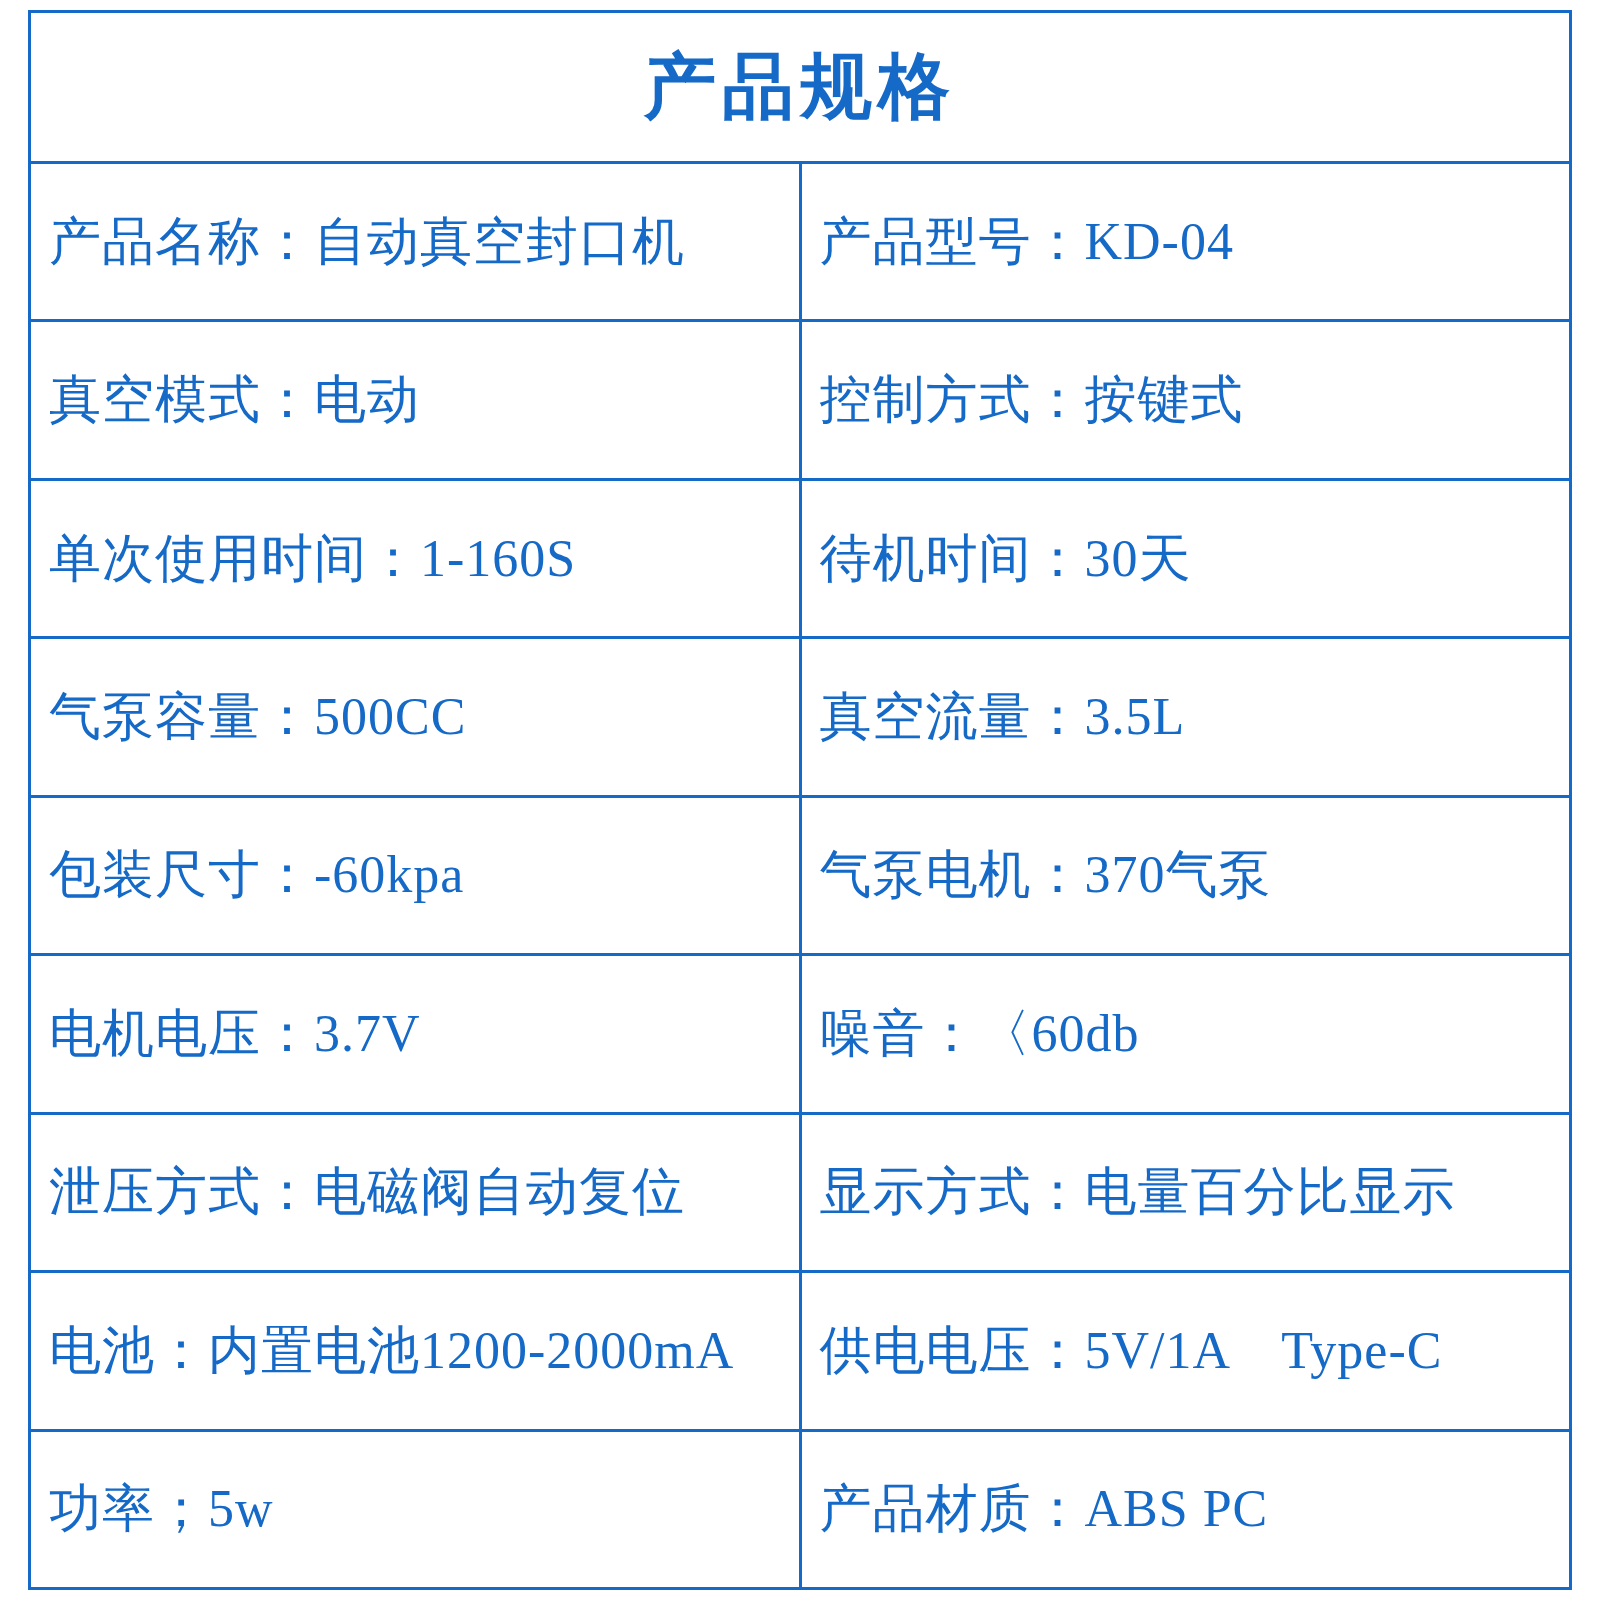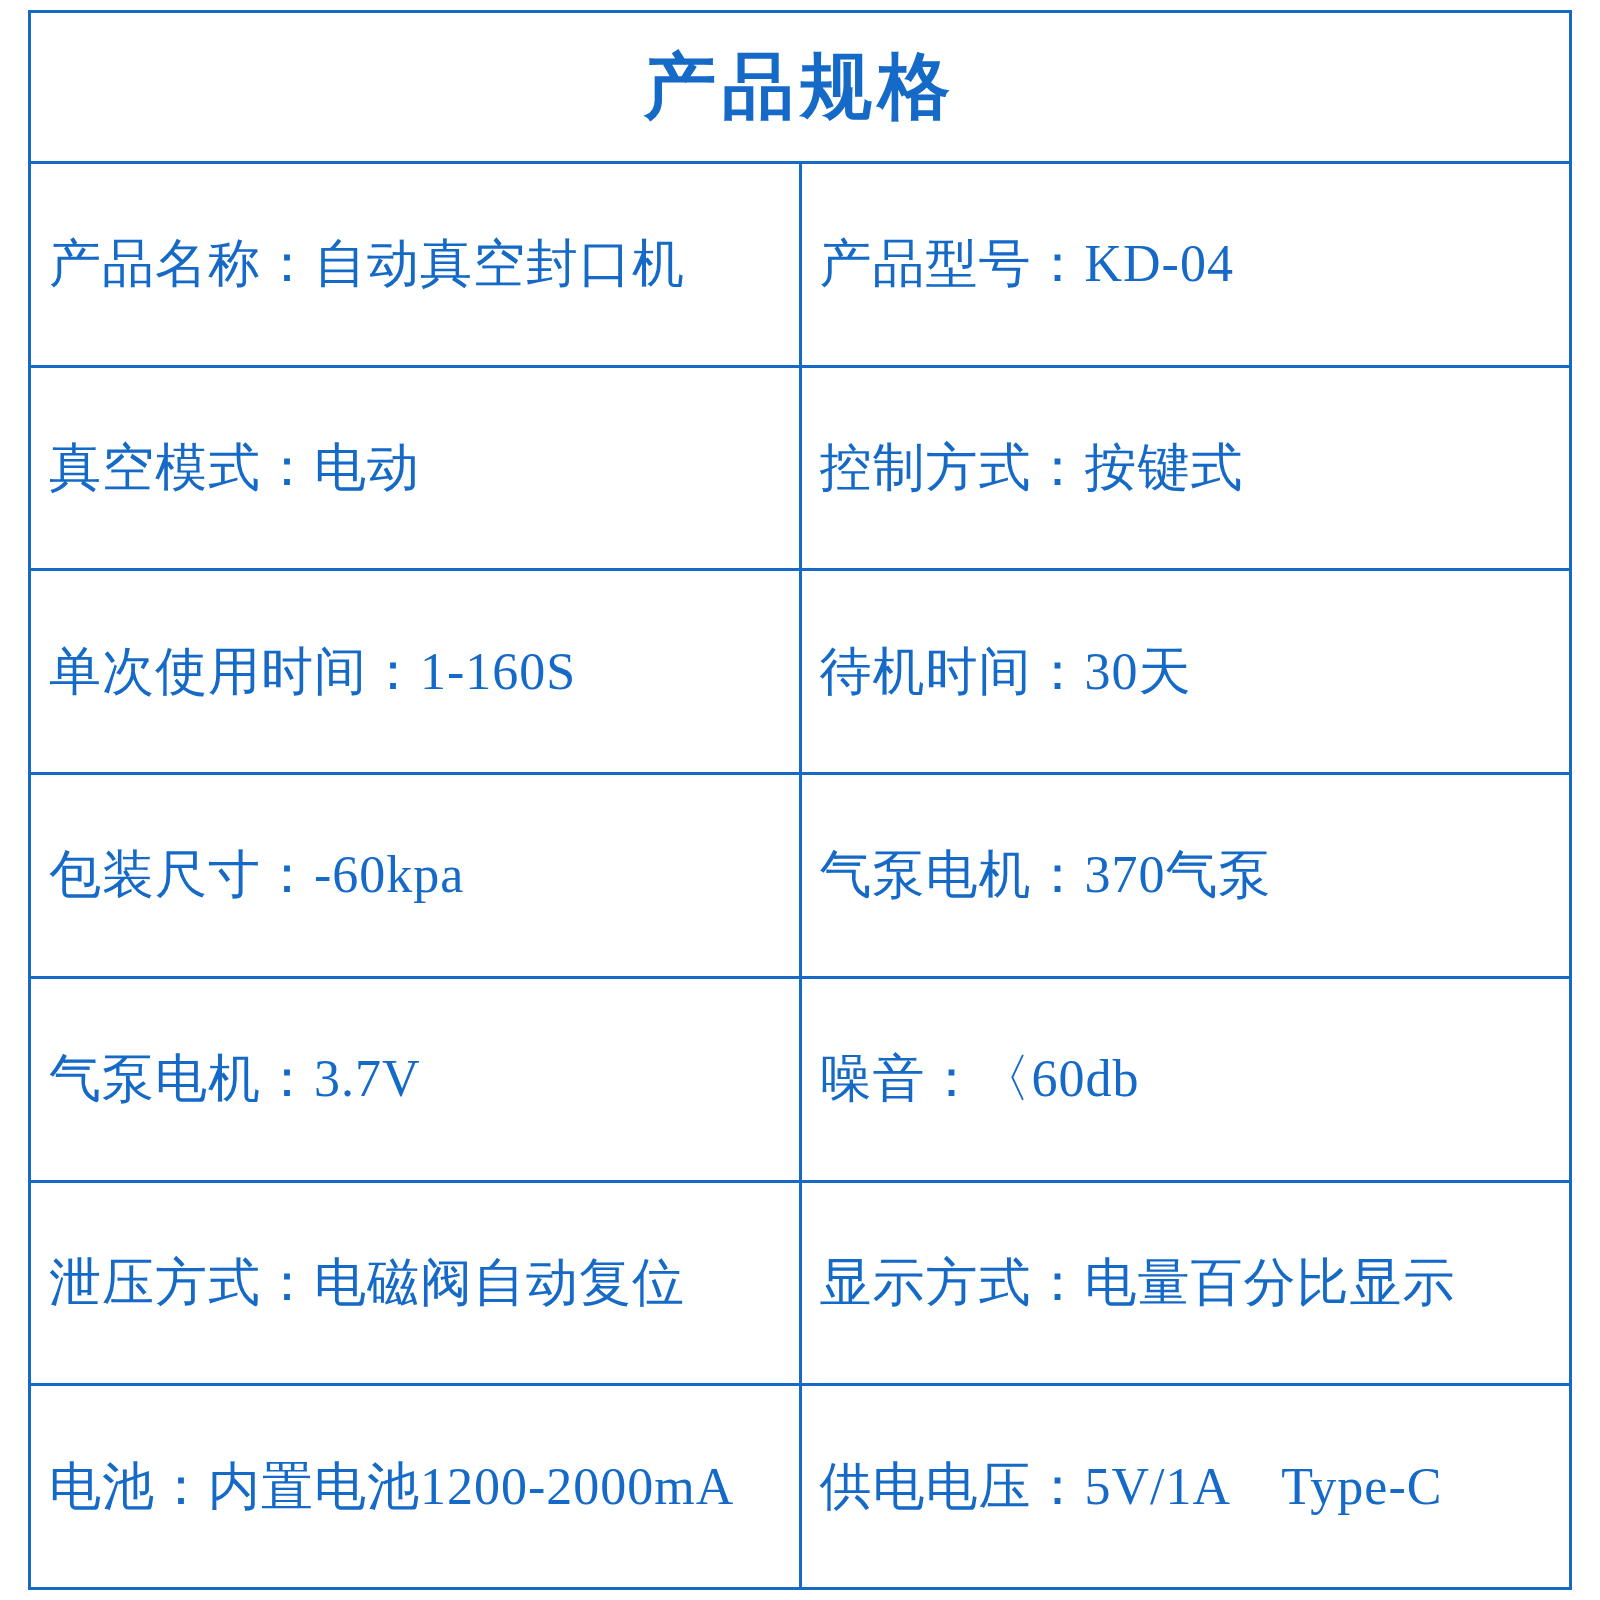--- a/index.html
+++ b/index.html
@@ -63,30 +63,38 @@
       </tr>
       <tr>
         <td class="row-cell col-left">真空模式：电动</td>
         <td class="row-cell col-right">控制方式：按键式</td>
       </tr>
       <tr>
         <td class="row-cell col-left">单次使用时间：1-160S</td>
         <td class="row-cell col-right">待机时间：30天</td>
       </tr>
       <tr>
+        <td class="row-cell col-left">气泵容量：500CC</td>
+        <td class="row-cell col-right">真空流量：3.5L</td>
+      </tr>
+      <tr>
         <td class="row-cell col-left">包装尺寸：-60kpa</td>
         <td class="row-cell col-right">气泵电机：370气泵</td>
       </tr>
       <tr>
-        <td class="row-cell col-left">气泵电机：3.7V</td>
+        <td class="row-cell col-left">电机电压：3.7V</td>
         <td class="row-cell col-right">噪音：〈60db</td>
       </tr>
       <tr>
         <td class="row-cell col-left">泄压方式：电磁阀自动复位</td>
         <td class="row-cell col-right">显示方式：电量百分比显示</td>
       </tr>
       <tr>
         <td class="row-cell col-left">电池：内置电池1200-2000mA</td>
         <td class="row-cell col-right">供电电压：5V/1A　Type-C</td>
       </tr>
+      <tr>
+        <td class="row-cell col-left">功率；5w</td>
+        <td class="row-cell col-right">产品材质：ABS PC</td>
+      </tr>
     </tbody>
   </table>
 </div>
 
 </body></html>

